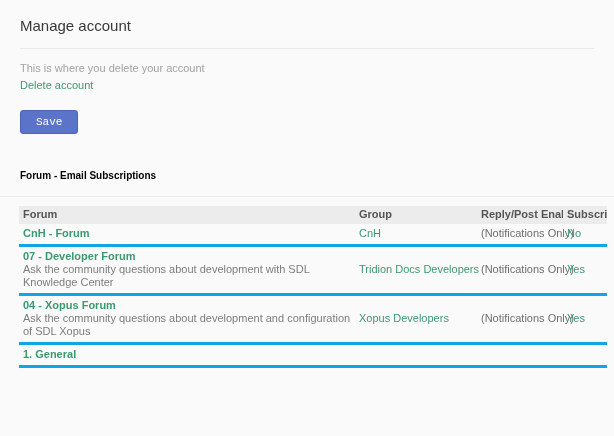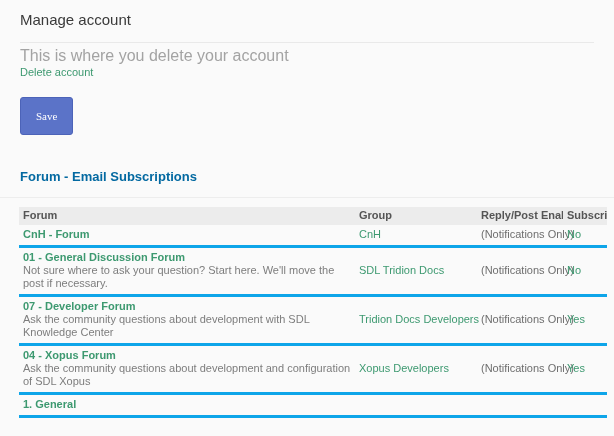--- a/index.html
+++ b/index.html
@@ -7,64 +7,64 @@
     width: 614px; height: 436px;
     overflow: hidden;
     background: #fafafa;
     font-family: "Liberation Sans", sans-serif;
     color: #3a3a3a;
   }
   .page-pad { padding: 0 20px; }
 
   
   .page-title {
-    padding-top: 11px;
+    padding-top: 17px;
     font-size: 15px;
     line-height: 18px;
     font-weight: 400;
     color: #3a3a3a;
   }
   .title-divider {
     margin-top: 13px;
     border-top: 1px solid #e9e9e9;
     height: 0;
   }
   .info-text {
-    margin-top: 6px;
-    font-size: 16px;
+    margin-top: 13px;
+    font-size: 11px;
     line-height: 13px;
     color: #a3a3a3;
   }
   a.green-link {
     color: #3d9970;
     text-decoration: none;
     font-size: 11px;
     line-height: 13px;
   }
   .delete-link { display: inline-block; margin-top: 2px; }
   .save-btn {
     display: block;
     margin-top: 17px;
-    padding: 12px 15px;
-    font-family: Liberation Serif, serif;
+    padding: 5px 15px;
+    font-family: Liberation Mono, monospace;
     font-size: 11px;
     color: #ffffff;
     background: #5b73c8;
     border: 1px solid #4c63b8;
     border-radius: 3px;
     cursor: pointer;
   }
 
   
   .section-heading {
     margin-top: 34px;
-    font-size: 13px;
+    font-size: 10px;
     line-height: 15px;
     font-weight: 700;
-    color: #0369a1;
+    color: #000000;
   }
   .section-divider {
     margin-top: 13px;
     border-top: 1px solid #ededed;
     height: 0;
   }
 
   .table-wrap { margin: 9px 7px 0 19px; }
   table.subs {
     width: 588px;
@@ -134,26 +134,20 @@
       </tr>
     </thead>
     <tbody id="subs-body">
         <tr>
           <td class="cell-forum"><a href="#" class="forum-title">CnH - Forum</a></td>
           <td class="cell-group"><a href="#" class="green-link">CnH</a></td>
           <td class="cell-reply"><span class="reply-status">(Notifications Only)</span></td>
           <td class="cell-sub"><a href="#" class="green-link">No</a></td>
         </tr>
         <tr>
-          <td class="cell-forum"><a href="#" class="forum-title">01 - General Discussion Forum</a><div class="forum-desc">Not sure where to ask your question? Start here. We'll move the post if necessary.</div></td>
-          <td class="cell-group"><a href="#" class="green-link">SDL Tridion Docs</a></td>
-          <td class="cell-reply"><span class="reply-status">(Notifications Only)</span></td>
-          <td class="cell-sub"><a href="#" class="green-link">No</a></td>
-        </tr>
-        <tr>
           <td class="cell-forum"><a href="#" class="forum-title">07 - Developer Forum</a><div class="forum-desc">Ask the community questions about development with SDL Knowledge Center</div></td>
           <td class="cell-group"><a href="#" class="green-link">Tridion Docs Developers</a></td>
           <td class="cell-reply"><span class="reply-status">(Notifications Only)</span></td>
           <td class="cell-sub"><a href="#" class="green-link">Yes</a></td>
         </tr>
         <tr>
           <td class="cell-forum"><a href="#" class="forum-title">04 - Xopus Forum</a><div class="forum-desc">Ask the community questions about development and configuration of SDL Xopus</div></td>
           <td class="cell-group"><a href="#" class="green-link">Xopus Developers</a></td>
           <td class="cell-reply"><span class="reply-status">(Notifications Only)</span></td>
           <td class="cell-sub"><a href="#" class="green-link">Yes</a></td>

